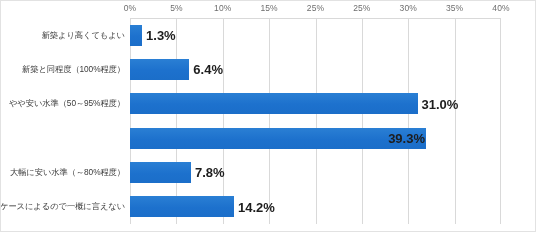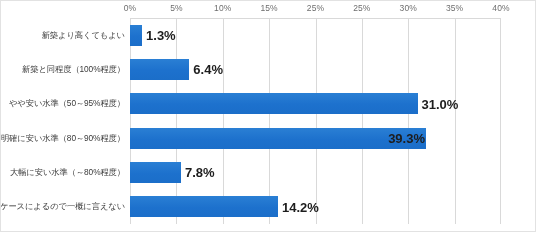--- a/index.html
+++ b/index.html
@@ -175,38 +175,37 @@
       </div>
       <div class="row">
         <div class="cat-label" style="color: rgb(58, 58, 58);">やや安い水準（50～95%程度）</div>
         <div class="bar-wrap">
           <div class="bar" style="width: 287.525px;">
             <span class="bar-value">31.0%</span>
           </div>
         </div>
       </div>
       <div class="row">
-        <div class="cat-label" style="color: rgb(58, 58, 58);">明確に安い水準（80～90%程度）</div>
         <div class="bar-wrap">
           <div class="bar" style="width: 296px;">
             <span class="bar-value inset">39.3%</span>
           </div>
         </div>
       </div>
       <div class="row">
         <div class="cat-label" style="color: rgb(58, 58, 58);">大幅に安い水準（～80%程度）</div>
         <div class="bar-wrap">
-          <div class="bar" style="width: 51px;">
+          <div class="bar" style="width: 61px;">
             <span class="bar-value">7.8%</span>
           </div>
         </div>
       </div>
       <div class="row">
         <div class="cat-label" style="color: rgb(58, 58, 58);">ケースによるので一概に言えない</div>
         <div class="bar-wrap">
-          <div class="bar" style="width: 148px;">
+          <div class="bar" style="width: 104px;">
             <span class="bar-value">14.2%</span>
           </div>
         </div>
       </div>
     </div>
 
 </div>
 
 </body></html>

